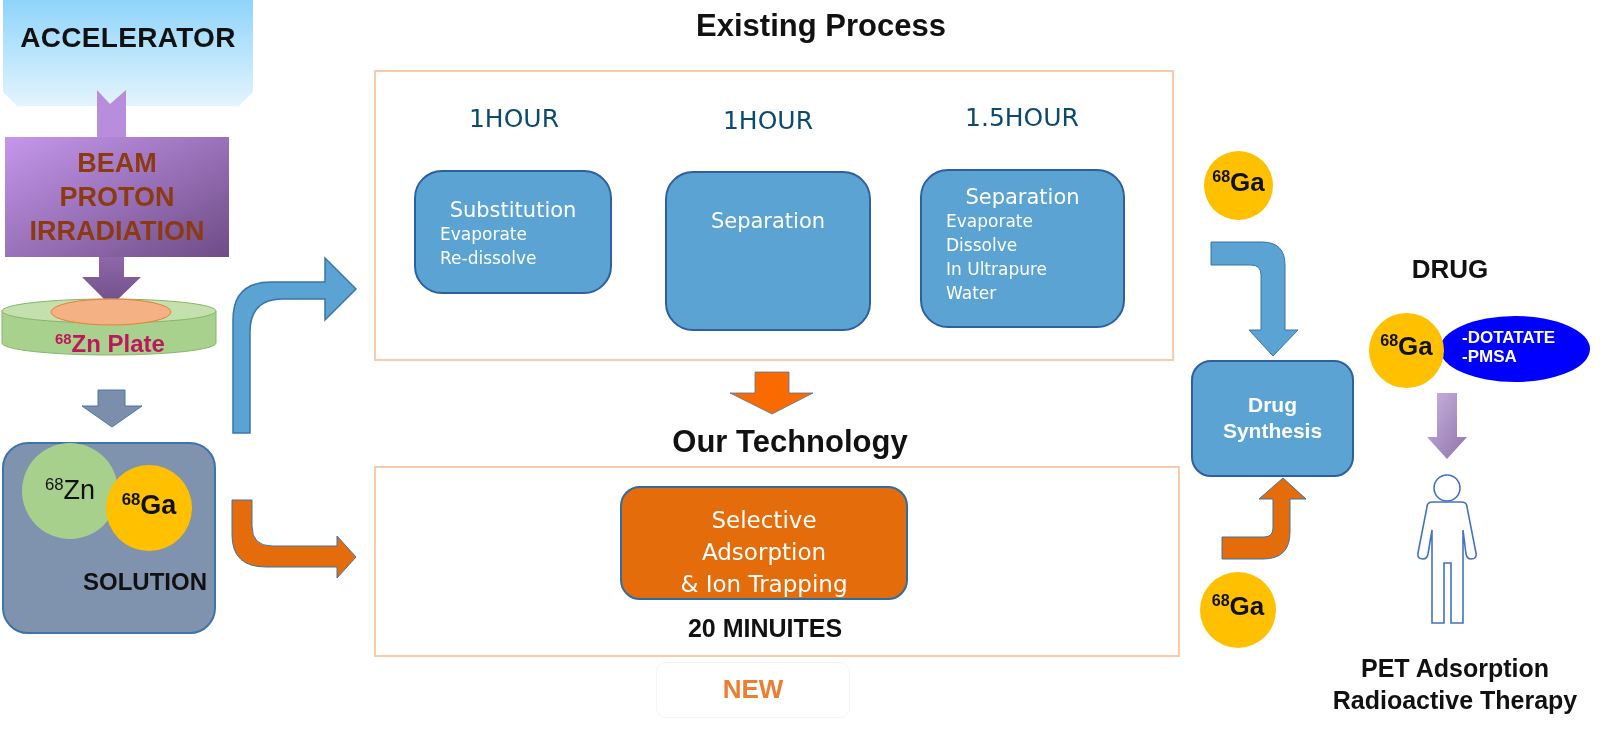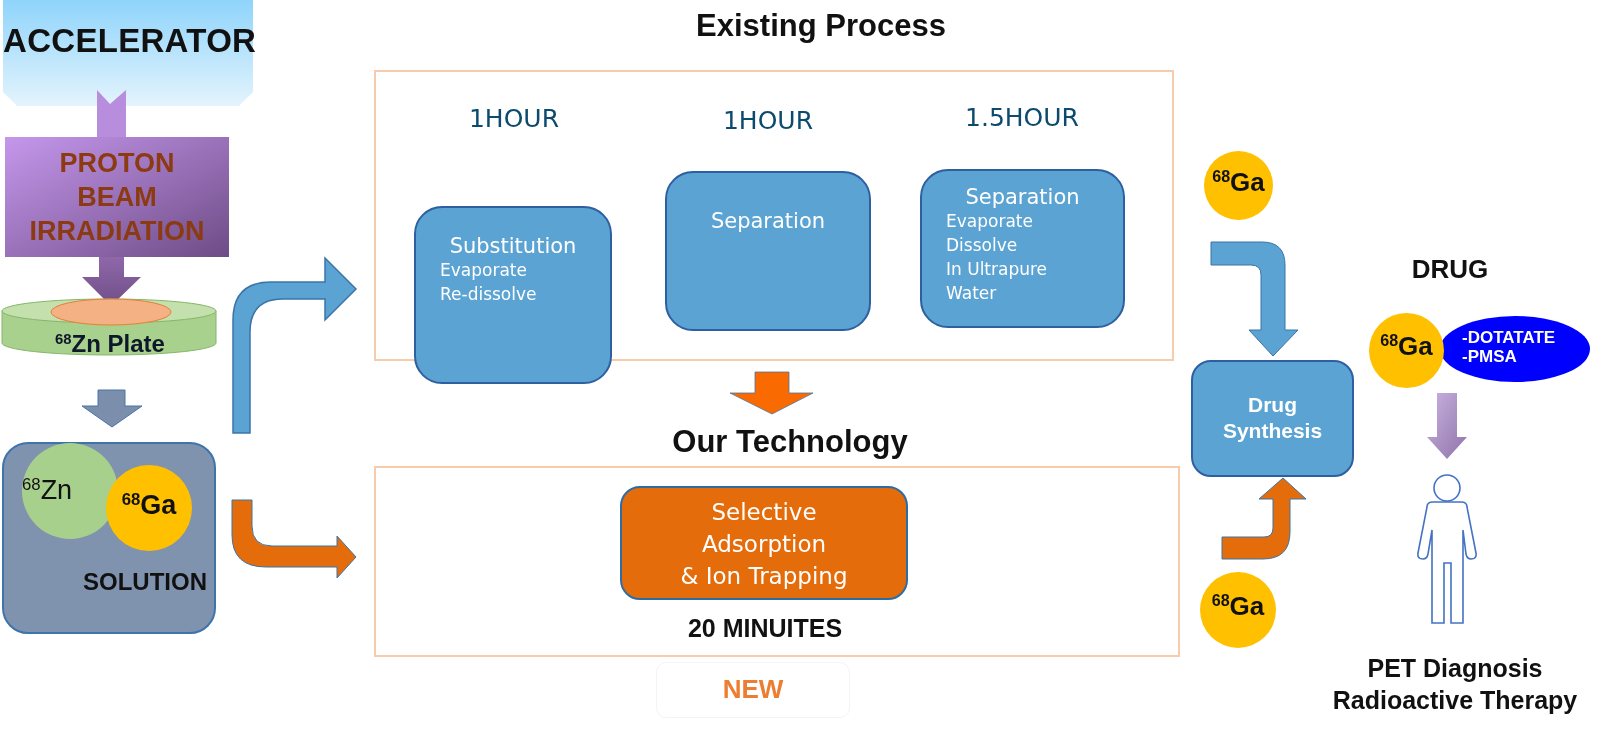--- a/index.html
+++ b/index.html
@@ -1,49 +1,49 @@
 <!DOCTYPE html>
 <html><head>
 <meta charset="utf-8">
 <style>
   html, body { margin:0; padding:0; background:#ffffff; }
   body { width:1600px; height:731px; position:relative; overflow:hidden;
          font-family:"Liberation Sans", "DejaVu Sans", sans-serif; }
   .abs { position:absolute; }
   svg.layer { position:absolute; left:0; top:0; }
-  #accel-label { left:3px; top:22px; width:250px; font-size:33px; font-weight:bold; color:#111; text-align:center; letter-spacing:0.3px; }
+  #accel-label { left:3px; top:22px; width:250px; font-size:28px; font-weight:bold; color:#111; text-align:center; letter-spacing:0.3px; }
 
   #proton-label { left:5px; top:146px; width:224px; font-size:27px; font-weight:bold; color:#8b3a12; text-align:center; line-height:34px; }
 
-  #plate-label { left:0; top:330px; width:220px; font-size:24px; font-weight:bold; color:#0f172a; text-align:center; }
+  #plate-label { left:0; top:330px; width:220px; font-size:24px; font-weight:bold; color:#be185d; text-align:center; }
   sup { font-size:0.62em; vertical-align:0.55em; line-height:0; }
 
   #solution-box { left:2px; top:442px; width:214px; height:192px; background:#8093ae; border:2px solid #3d74ab; border-radius:26px; box-sizing:border-box; }
   #zn-circle { left:22px; top:443px; width:96px; height:96px; border-radius:50%; background:#a8d08d; }
-  #zn-label { left:22px; top:475px; width:96px; font-size:27px; color:#111; }
+  #zn-label { left:22px; top:475px; width:96px; font-size:27px; color:#111; text-align:center; }
   #ga-circle-sol { left:106px; top:465px; width:86px; height:86px; border-radius:50%; background:#ffc000; }
   #ga-label-sol { left:106px; top:490px; width:86px; font-size:27px; font-weight:bold; color:#111; text-align:center; }
   #solution-label { left:2px; top:568px; width:214px; font-size:24px; font-weight:bold; color:#111; text-align:center;margin-left:36px; }
 
   
   #existing-title { left:591px; top:8px; width:460px; font-size:31px; font-weight:bold; color:#111; text-align:center; }
   #existing-box { left:374px; top:70px; width:800px; height:291px; border:2px solid #f8cbad; box-sizing:border-box; }
   .hour { font-size:25px; color:#0c4a6e; text-align:center; width:200px; font-family:"DejaVu Sans", sans-serif; font-weight:normal; }
   .step { background:#5ba3d3; border:2px solid #2e5fa0; border-radius:28px; box-sizing:border-box; color:#ffffff; font-family:"DejaVu Sans", sans-serif; }
   .step .title { font-size:21px; text-align:center; }
   .step .sub { font-size:17px; line-height:24px; }
 
-  #step1 { left:414px; top:170px; width:198px; height:178px;margin-top:36px; }
+  #step1 { left:414px; top:170px; width:198px; height:124px; }
   #step2 { left:665px; top:171px; width:206px; height:160px; }
   #step3 { left:920px; top:169px; width:205px; height:159px; }
 
   
   #tech-title { left:560px; top:424px; width:460px; font-size:31px; font-weight:bold; color:#111; text-align:center; }
   #tech-box { left:374px; top:466px; width:806px; height:191px; border:2px solid #f8cbad; box-sizing:border-box; }
-  #tech-step { left:620px; top:486px; width:288px; height:114px; background:#e46c0a; border:2px solid #2e6da4; border-radius:20px; box-sizing:border-box; color:#fff; font-family:"DejaVu Sans", sans-serif; font-size:23px; line-height:32px; text-align:center; padding-top:8px; }
+  #tech-step { left:620px; top:486px; width:288px; height:114px; background:#e46c0a; border:2px solid #2e6da4; border-radius:20px; box-sizing:border-box; color:#fff; font-family:"DejaVu Sans", sans-serif; font-size:23px; line-height:32px; text-align:center; padding-top:16px; }
   #tech-time { left:620px; top:614px; width:290px; font-size:25px; font-weight:bold; color:#111; text-align:center; }
   #new-badge { left:656px; top:662px; width:194px; height:56px; border:1px solid #f4f4f4; border-radius:10px; box-sizing:border-box; }
   #new-label { left:656px; top:674px; width:194px; font-size:26px; font-weight:bold; color:#ed7d31; text-align:center; }
 
   
   .ga-circle { border-radius:50%; background:#ffc000; }
   .ga-label { font-size:26px; font-weight:bold; color:#111; text-align:center; }
   #ga-top { left:1204px; top:151px; width:69px; height:69px; }
   #ga-top-label { left:1204px; top:167px; width:69px; }
   #ga-bottom { left:1200px; top:572px; width:76px; height:76px; }
@@ -110,22 +110,22 @@
 
   <g fill="none" stroke="#4472c4" stroke-width="1.6">
     <circle cx="1447" cy="488" r="13"></circle>
     <path d="M1427 507 Q1427 502 1433 502 H1461 Q1467 502 1467 507 L1476 553 Q1477 559 1471 559 Q1467 559 1466 554 L1463 530 V623 H1451 V563 H1444 V623 H1432 V530 L1428 554 Q1427 559 1423 559 Q1417 559 1418 553 Z"></path>
   </g>
 </svg>
 
 <div id="accel-label" class="abs">ACCELERATOR</div>
 
 <div id="proton-label" class="abs">
+  <div>BEAM</div>
   <div>PROTON</div>
-  <div>BEAM</div>
   <div>IRRADIATION</div>
 </div>
 
 <div id="plate-label" class="abs"><sup>68</sup><span>Zn Plate</span></div>
 
 <div id="solution-box" class="abs"></div>
 <div id="zn-circle" class="abs"></div>
 <div id="zn-label" class="abs"><sup>68</sup><span>Zn</span></div>
 <div id="ga-circle-sol" class="abs"></div>
 <div id="ga-label-sol" class="abs"><sup>68</sup><span>Ga</span></div>
@@ -185,15 +185,15 @@
 <div id="drug-title" class="abs">DRUG</div>
 <div id="ligand" class="abs"></div>
 <div id="ga-drug" class="abs ga-circle"></div>
 <div id="ga-drug-label" class="abs ga-label"><sup>68</sup><span>Ga</span></div>
 <div id="ligand-text" class="abs">
   <div>-DOTATATE</div>
   <div>-PMSA</div>
 </div>
 
 <div id="outcome" class="abs">
-  <div>PET Diagnosis</div>
+  <div>PET Adsorption</div>
   <div>Radioactive Therapy</div>
 </div>
 
 </body></html>

